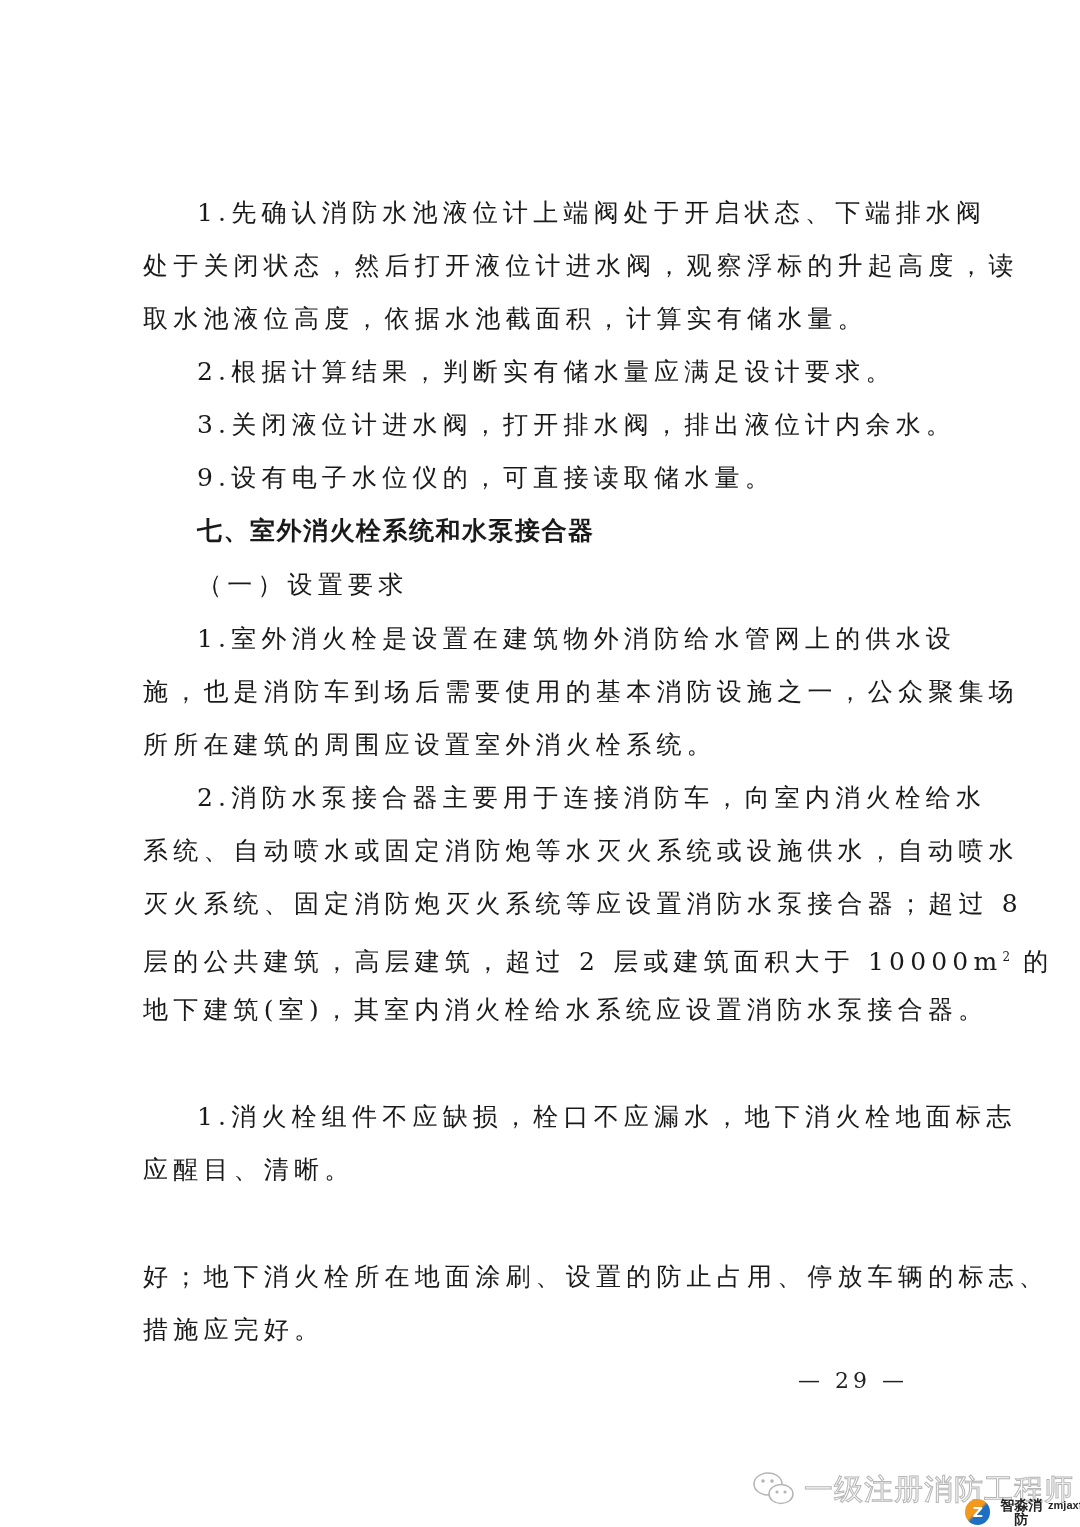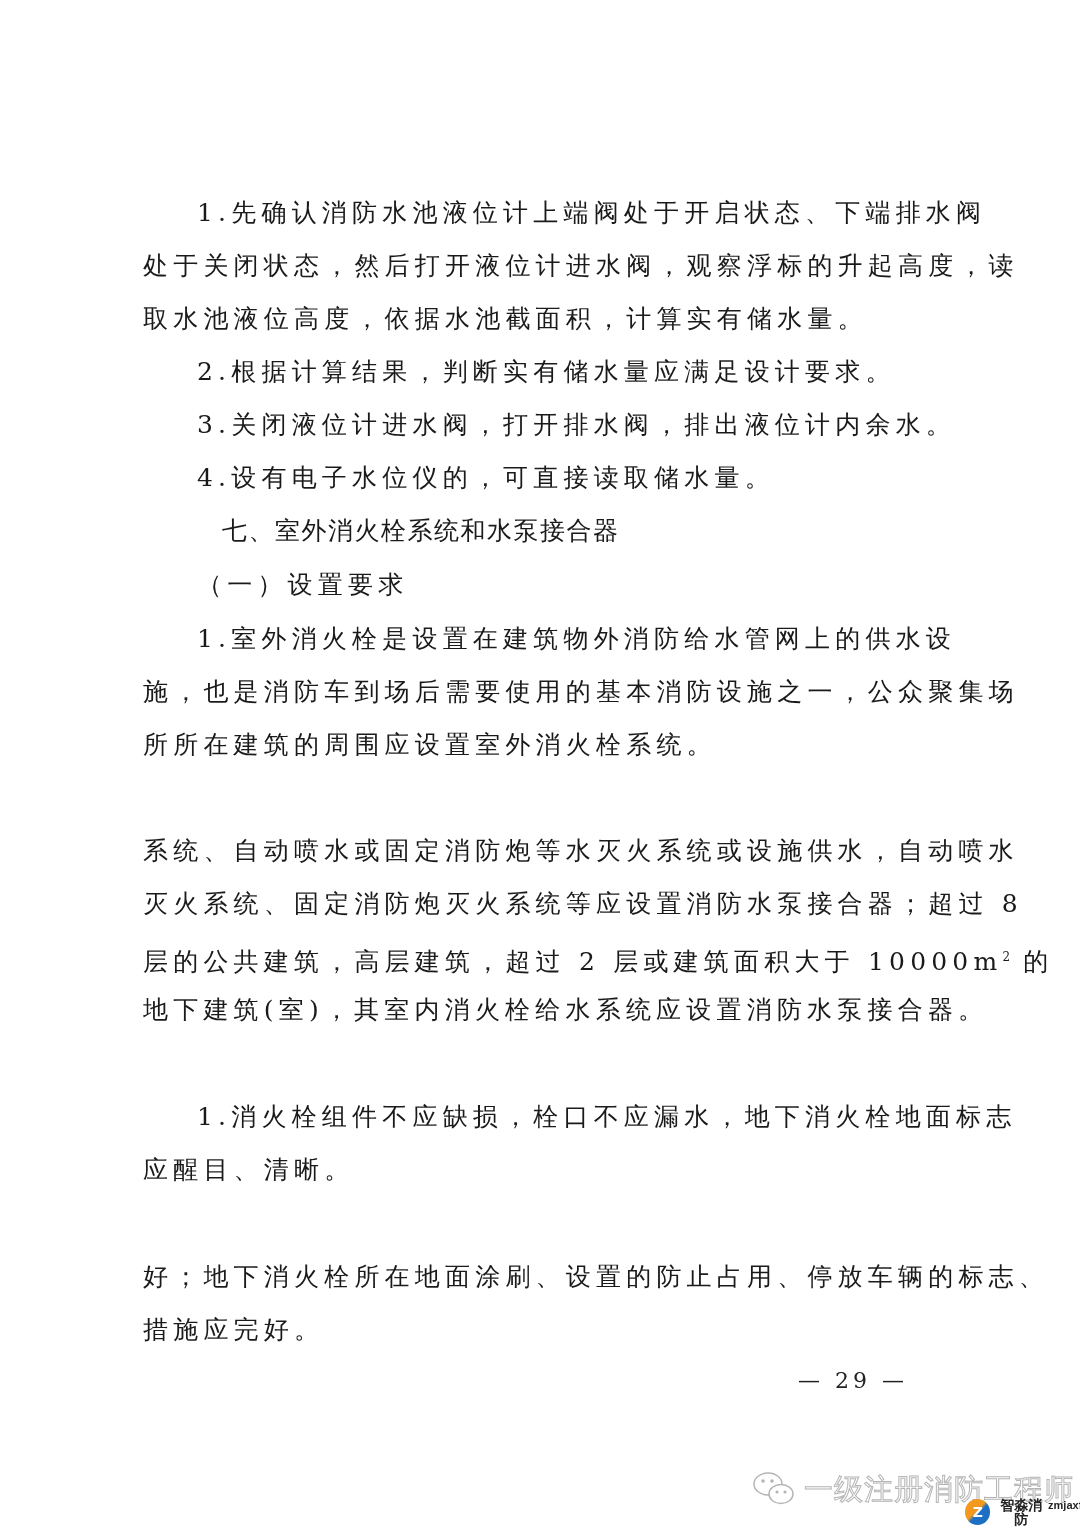--- a/index.html
+++ b/index.html
@@ -27,24 +27,23 @@
       left: 143px;
       width: 795px;
       font-size: 25px;
       line-height: 30px;
       letter-spacing: 5.2px;
       white-space: nowrap;
     }
     .indent { left: 197px; }
     .heading {
       font-family: "DejaVu Sans", "Liberation Sans", sans-serif;
-      font-weight: normal;
+      font-weight: bold;
       letter-spacing: 1.5px;
       font-size: 25px;
-      margin-left: 25px;
     }
     .sup { font-size: 12px; vertical-align: super; letter-spacing: 0; }
     .page-num {
       position: absolute;
       left: 798px;
       top: 1360px;
       font-size: 22px;
       letter-spacing: 4px;
       color: #222;
       white-space: nowrap;
@@ -105,30 +104,31 @@
 </head>
 <body>
 
 <div class="page">
 
   <div class="line indent" style="top:190px">1.先确认消防水池液位计上端阀处于开启状态、下端排水阀</div>
   <div class="line" style="top:243px">处于关闭状态，然后打开液位计进水阀，观察浮标的升起高度，读</div>
   <div class="line" style="top:296px">取水池液位高度，依据水池截面积，计算实有储水量。</div>
   <div class="line indent" style="top:349px">2.根据计算结果，判断实有储水量应满足设计要求。</div>
   <div class="line indent" style="top:402px">3.关闭液位计进水阀，打开排水阀，排出液位计内余水。</div>
-  <div class="line indent" style="top:455px">4.设有电子水位仪的，可直接读取储水量。</div>
+  <div class="line indent" style="top:455px">9.设有电子水位仪的，可直接读取储水量。</div>
 
   <div class="line indent heading" style="top:508px">七、室外消火栓系统和水泵接合器</div>
 
   <div class="line indent" style="top:562px">（一）设置要求</div>
 
   <div class="line indent" style="top:616px">1.室外消火栓是设置在建筑物外消防给水管网上的供水设</div>
   <div class="line" style="top:669px">施，也是消防车到场后需要使用的基本消防设施之一，公众聚集场</div>
   <div class="line" style="top:722px">所所在建筑的周围应设置室外消火栓系统。</div>
 
+  <div class="line indent" style="top:775px">2.消防水泵接合器主要用于连接消防车，向室内消火栓给水</div>
   <div class="line" style="top:828px">系统、自动喷水或固定消防炮等水灭火系统或设施供水，自动喷水</div>
   <div class="line" style="top:881px">灭火系统、固定消防炮灭火系统等应设置消防水泵接合器；超过 8</div>
   <div class="line" style="top:934px"><span>层的公共建筑，高层建筑，超过 2 层或建筑面积大于 10000m</span><span class="sup">2</span><span> 的</span></div>
   <div class="line" style="top:987px">地下建筑(室)，其室内消火栓给水系统应设置消防水泵接合器。</div>
 
 
   <div class="line indent" style="top:1094px">1.消火栓组件不应缺损，栓口不应漏水，地下消火栓地面标志</div>
   <div class="line" style="top:1147px">应醒目、清晰。</div>
 
   <div class="line" style="top:1254px">好；地下消火栓所在地面涂刷、设置的防止占用、停放车辆的标志、</div>

